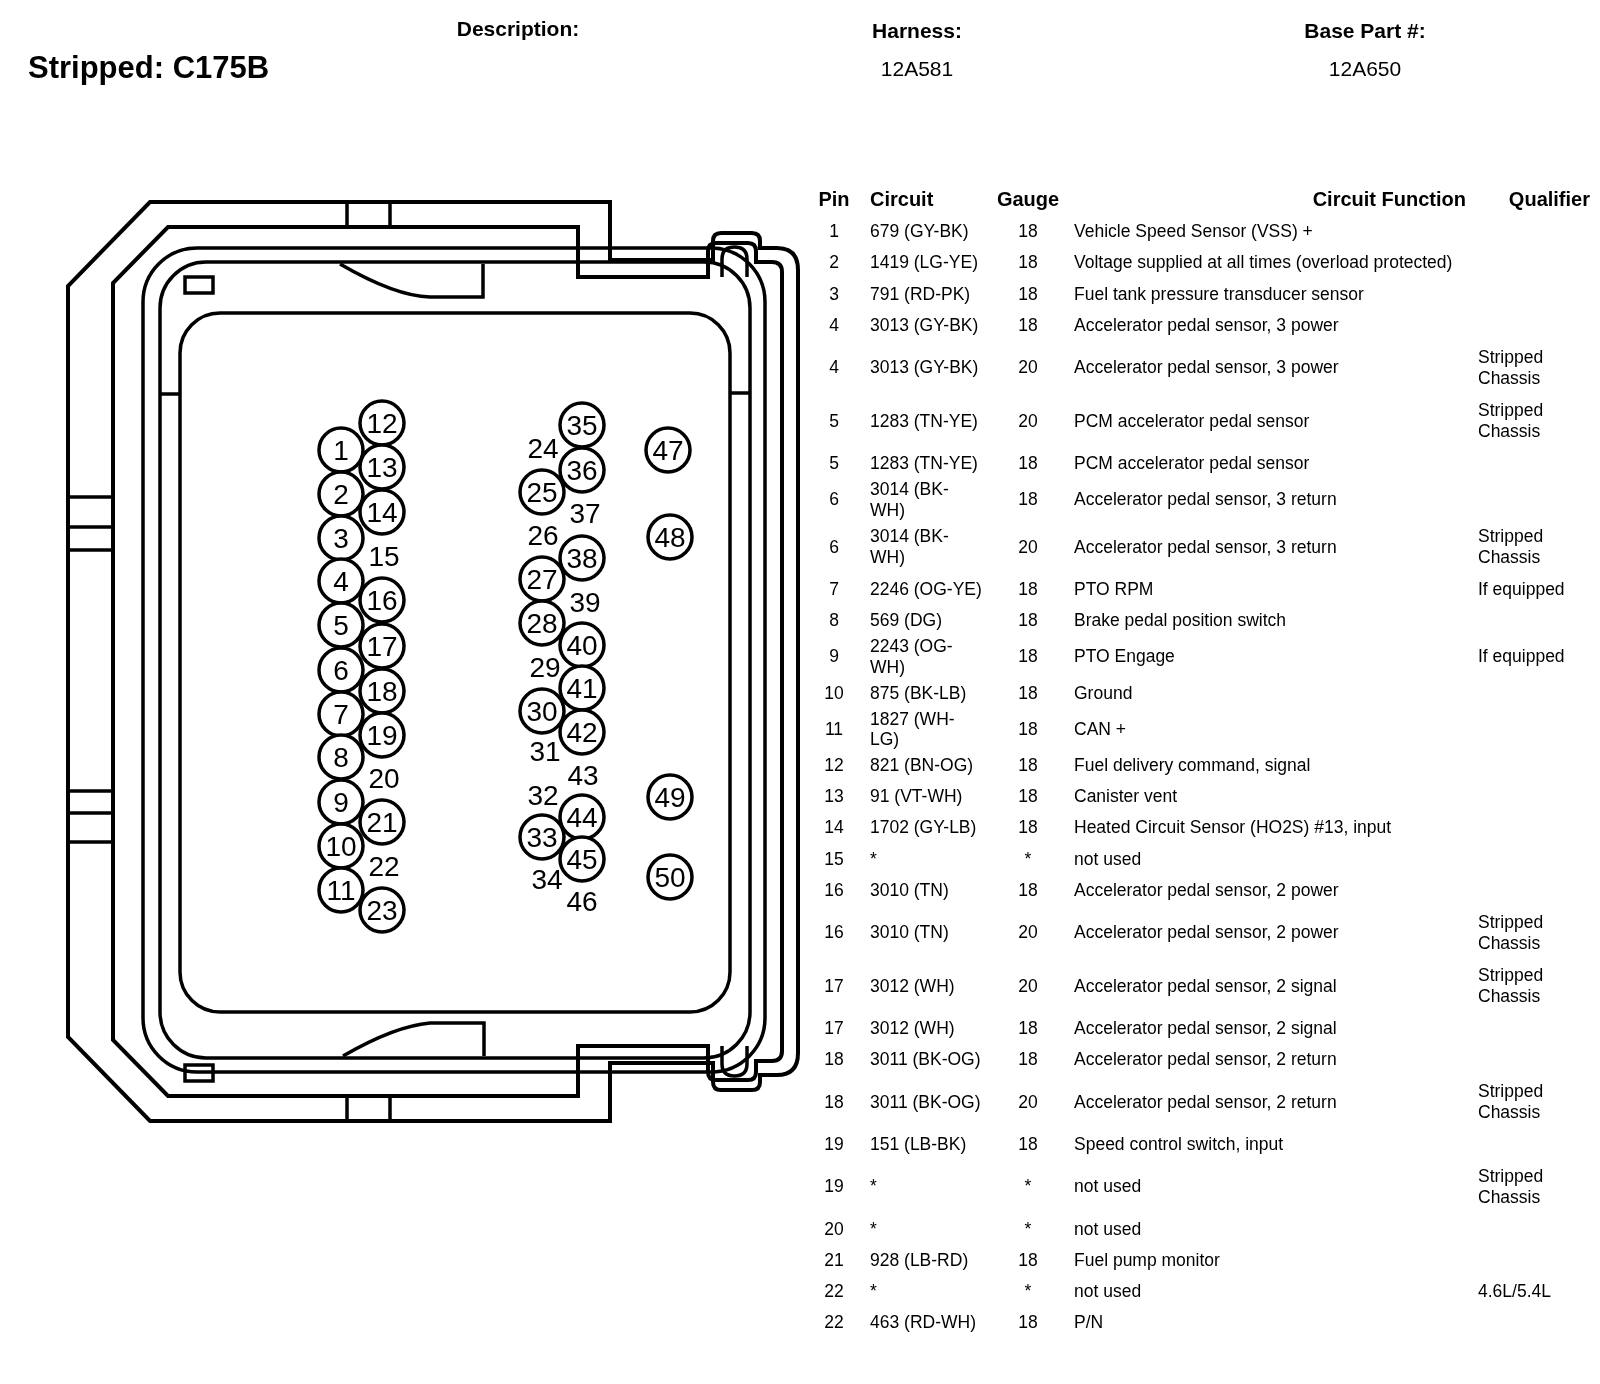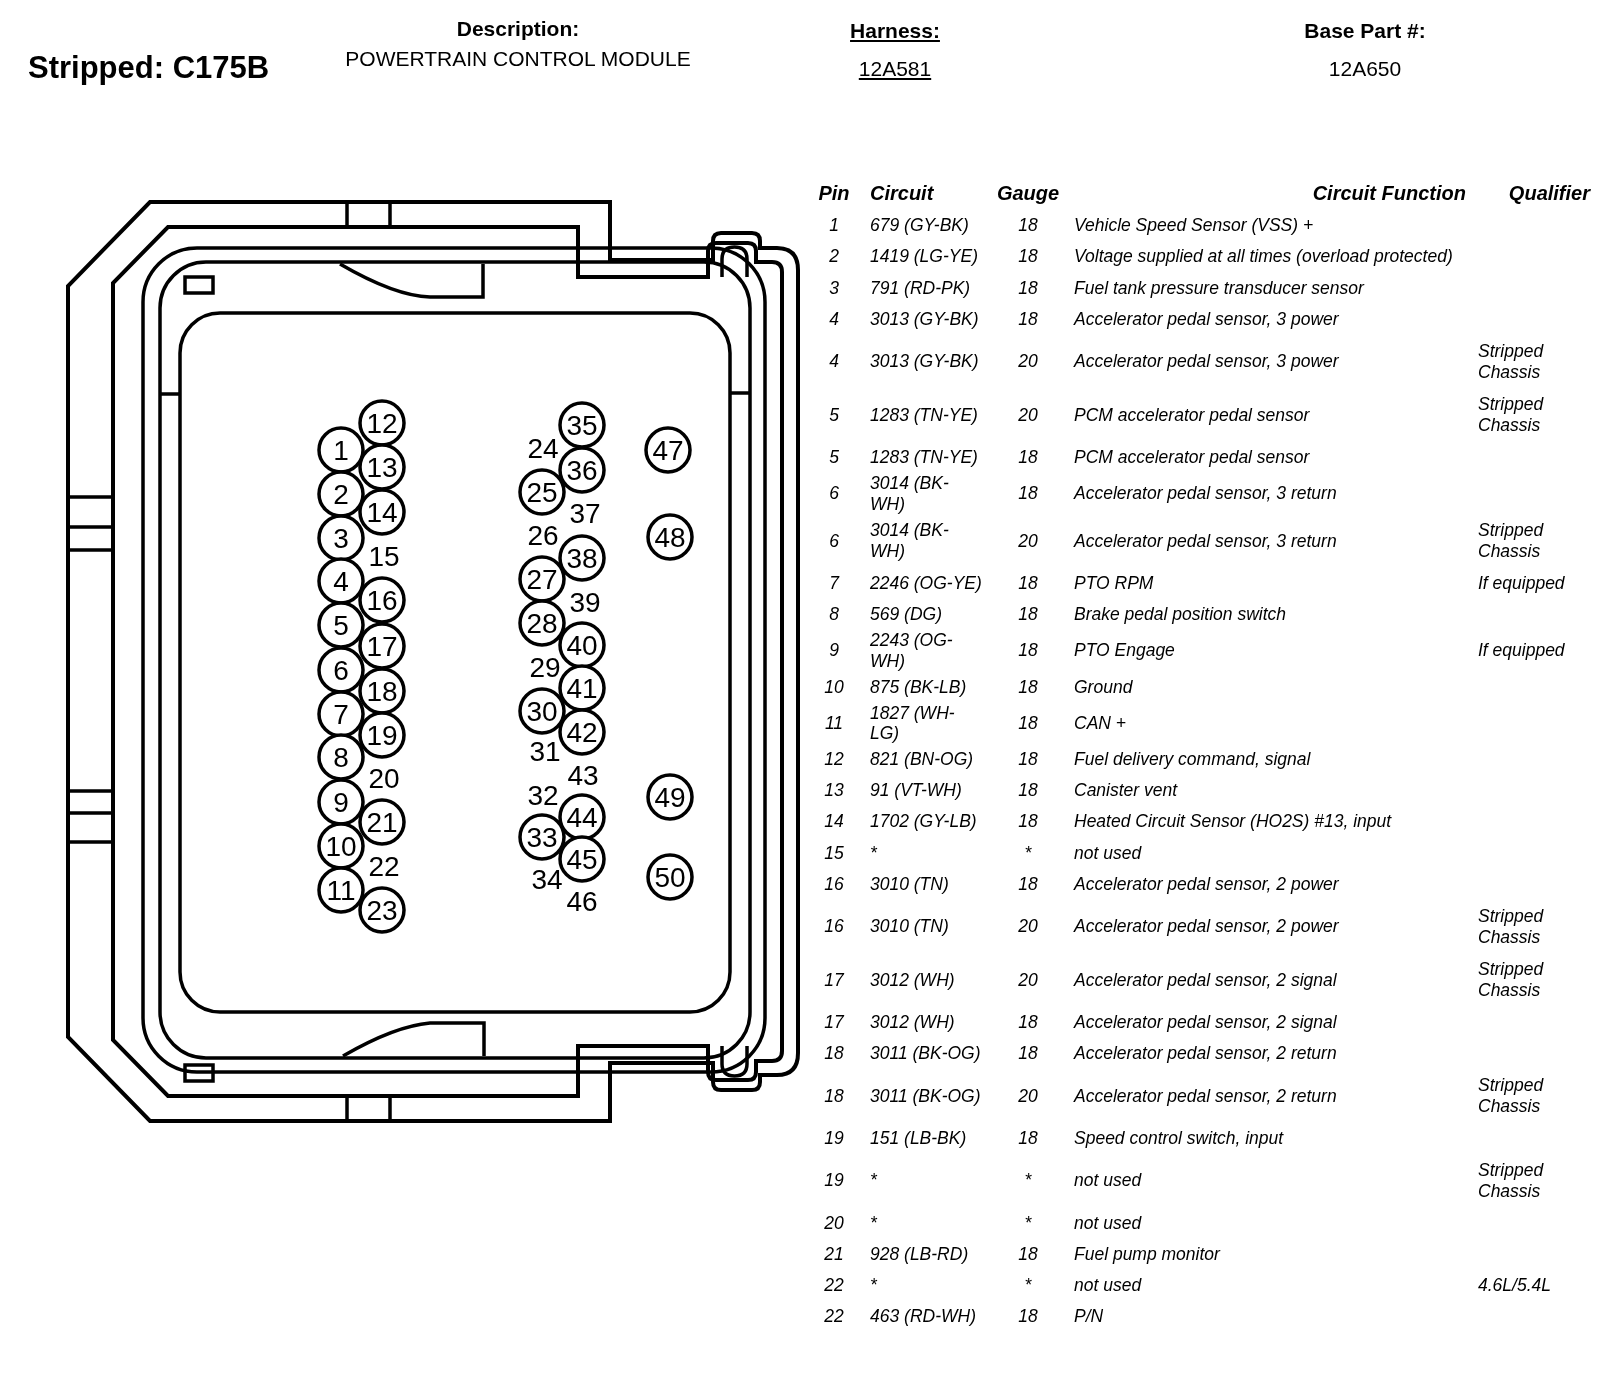--- a/index.html
+++ b/index.html
@@ -21,43 +21,42 @@
   .outline-b{stroke-width:4px;}
   .outline-c{stroke-width:3.5px;}
   .outline-d{stroke-width:3.5px;}
   .detail-line{stroke-width:3.5px;}
   .pin-circle{fill:#fff;stroke:#000;stroke-width:3.5px;}
   .pin-num{
     font-family:"Liberation Sans", sans-serif;font-size:28px;fill:#000;
     text-anchor:middle;dominant-baseline:central;stroke:none;
   }
   
-  .pin-table{position:absolute;left:798px;top:177px;width:802px;font-style:italic;}
+  .pin-table{position:absolute;left:798px;top:183px;width:802px;}
   .thead{display:flex;height:33px;align-items:center;font-weight:bold;font-size:20px;}
   .trow{display:flex;align-items:center;min-height:31.2px;font-size:17.5px;line-height:1.18;}
   .trow.tall{min-height:53.5px;}
   .cell{flex:none;}
   .c-pin{width:72px;text-align:center;}
   .c-circuit{width:112px;text-align:left;}
   .c-gauge{width:92px;text-align:center;}
   .c-func{width:392px;text-align:left;white-space:nowrap;}
   .c-qual{width:124px;text-align:left;padding-left:12px;box-sizing:border-box;}
   .thead .c-func,.thead .c-qual{text-align:right;white-space:normal;padding-left:0;}
 </style>
 </head>
 <body>
 
 <div class="connector-title">Stripped: C175B</div>
 
 <div class="hdr-block" style="left:318px;top:14px;width:400px;">
   <div class="hdr-label">Description:</div>
-  <div class="hdr-value">POWERTRAIN CONTROL MODULE</div>
 </div>
 
-<div class="hdr-block" style="left:810px;top:16px;width:170px;text-decoration:underline;">
+<div class="hdr-block" style="left:832px;top:16px;width:170px;">
   <div class="hdr-label">Harness:</div>
   <div class="hdr-value" style="margin-top:8px;">12A581</div>
 </div>
 
 <div class="hdr-block" style="left:1250px;top:16px;width:230px;">
   <div class="hdr-label">Base Part #:</div>
   <div class="hdr-value" style="margin-top:8px;">12A650</div>
 </div>
 
 <svg id="connector-svg" viewBox="0 0 1600 1384" xmlns="http://www.w3.org/2000/svg" aria-hidden="true">

